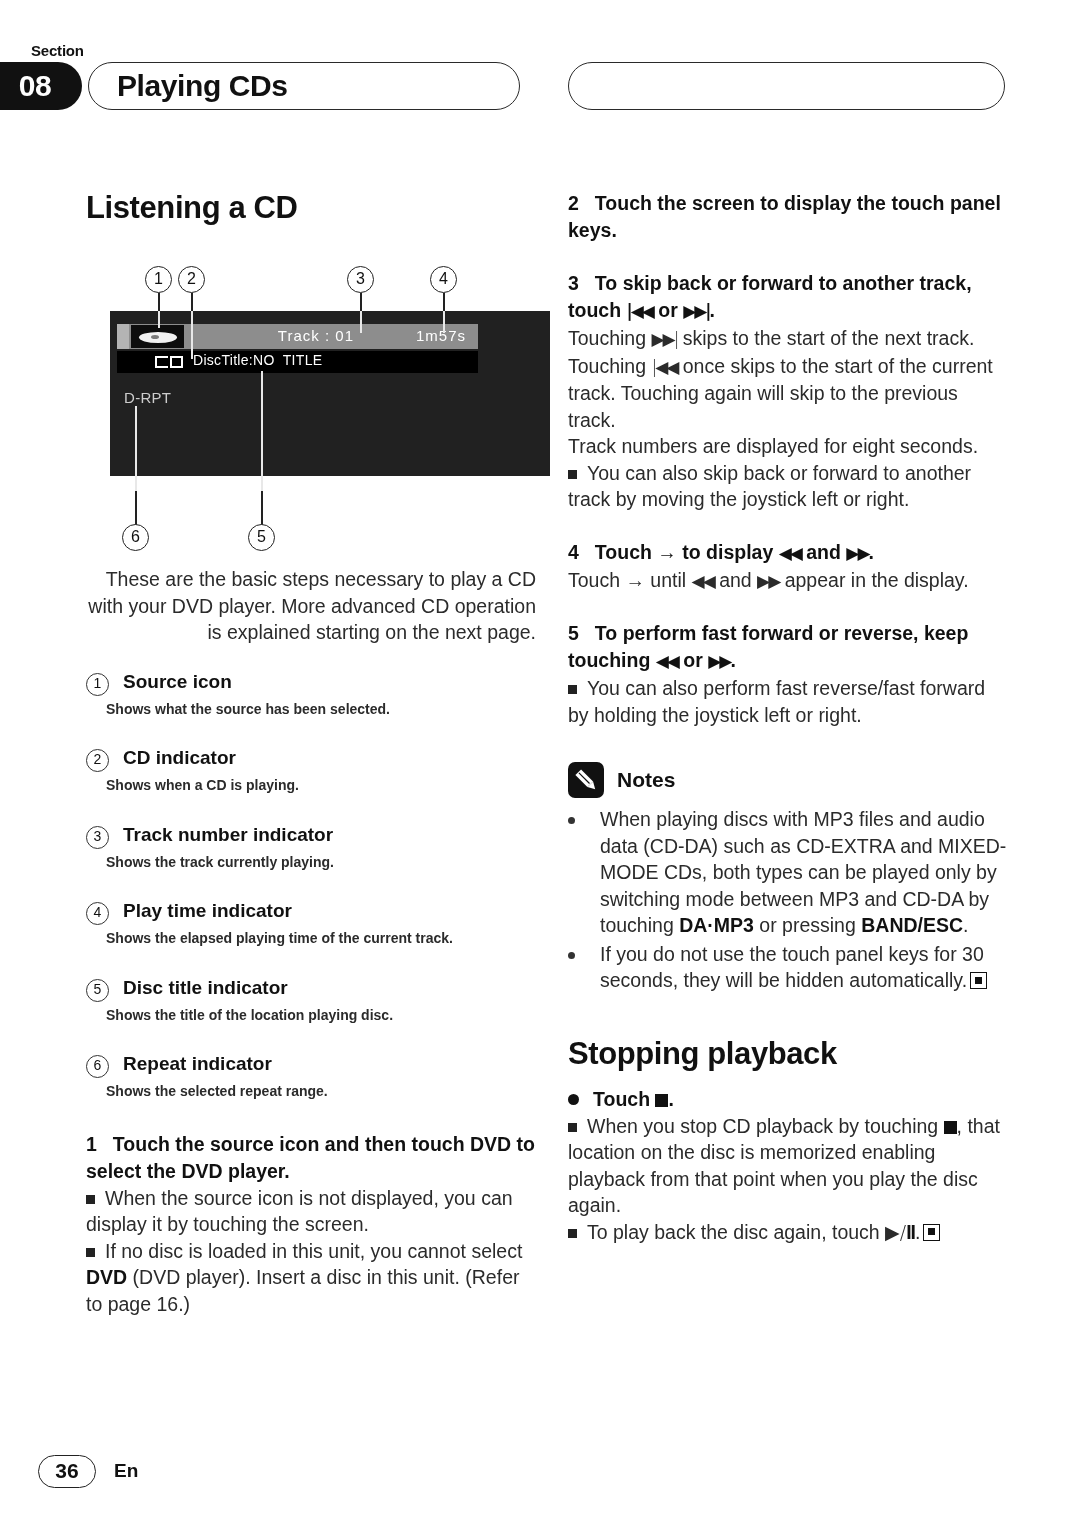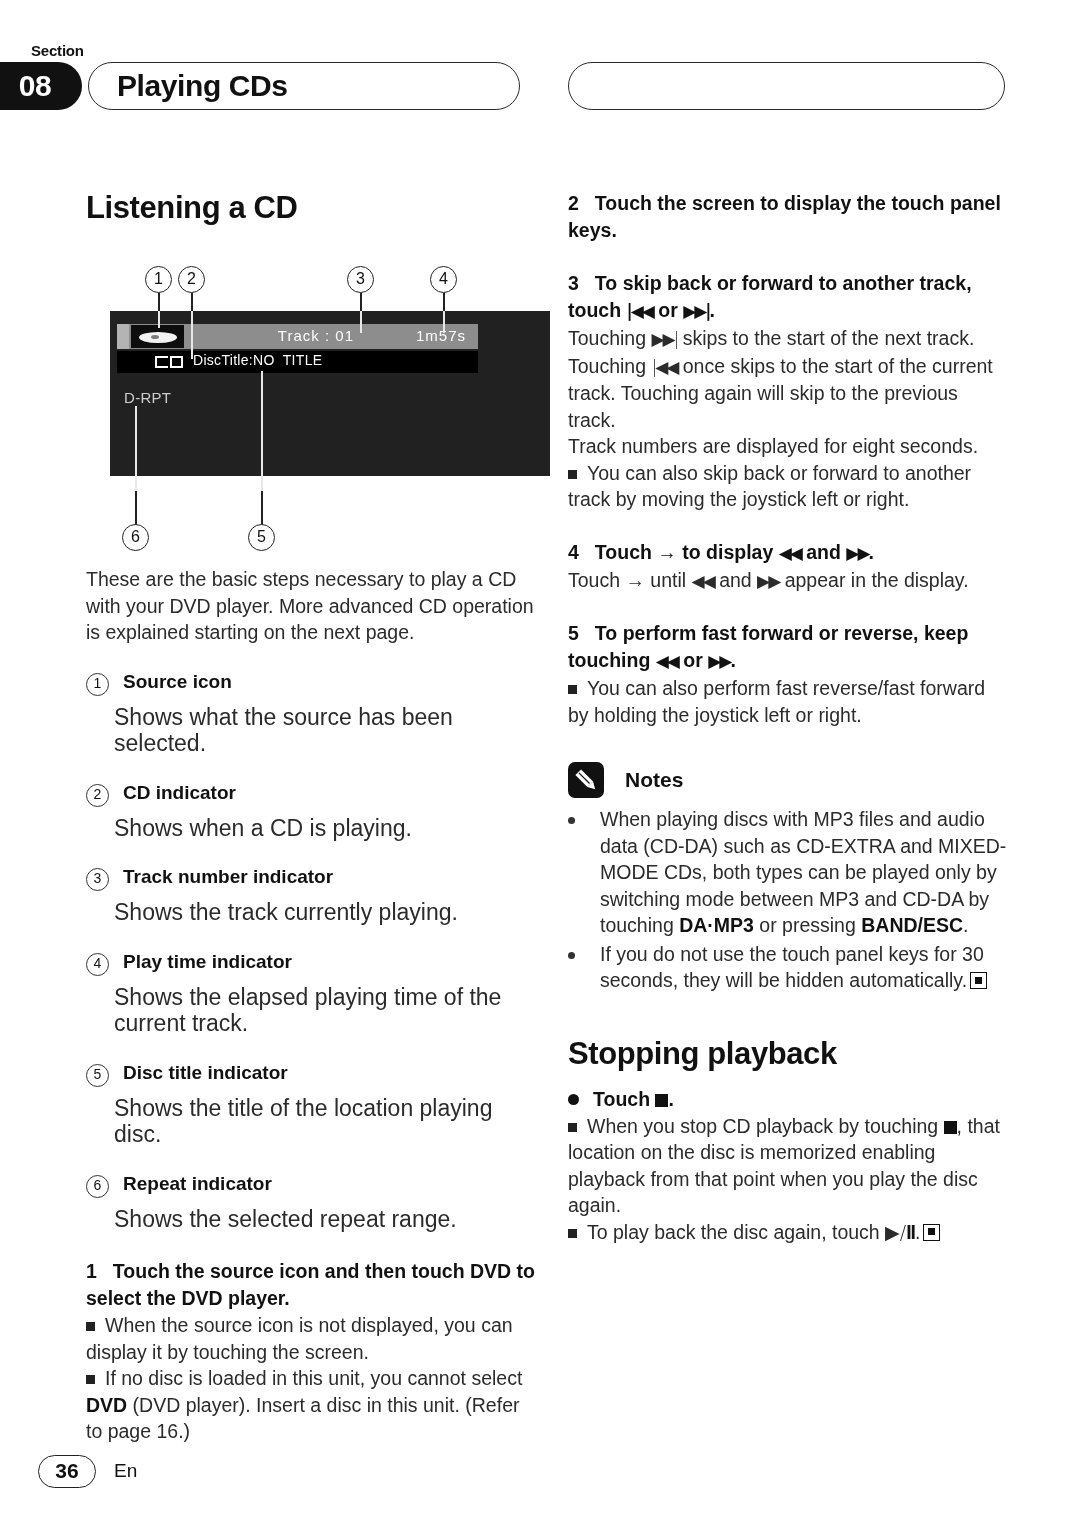--- a/index.html
+++ b/index.html
@@ -226,21 +226,21 @@
   }
 
   
   p.body {
     margin: 0;
     font-size: 19.5px;
     line-height: 26.5px;
     color: #2b2b2b;
     font-weight: 300;
   }
-  .intro { margin-top: 32px; }
+  .intro { margin-top: 32px; text-align: right; }
 
   .item { margin-top: 23px; }
   .item-head {
     font-size: 19px;
     font-weight: bold;
     color: #111;
     line-height: 26px;
     display: flex;
     align-items: baseline;
   }
@@ -251,26 +251,26 @@
     border-radius: 50%;
     font-size: 14px;
     line-height: 19px;
     text-align: center;
     font-weight: normal;
     margin-right: 14px;
     flex: none;
     color: #111;
   }
   .item-desc {
-    margin: 8px;
+    margin: 0;
     padding-left: 20px;
-    font-size: 23px;
+    font-size: 14px;
     line-height: 26.5px;
     color: #2b2b2b;
-    font-weight: 400;
+    font-weight: 700;
   }
 
   .step {
     margin-top: 26px;
   }
   .step-head {
     font-size: 19.5px;
     font-weight: bold;
     color: #111;
     line-height: 27px;
@@ -353,21 +353,20 @@
     background: #111;
     border-radius: 7px;
     position: relative;
     flex: none;
     margin-right: 13px;
   }
   .notes-label {
     font-size: 21px;
     font-weight: bold;
     color: #111;
-    margin-left: 8px;
   }
   .note-list { margin-top: 8px; }
   .note-row {
     display: flex;
     font-size: 19.5px;
     line-height: 26.5px;
     color: #2b2b2b;
     font-weight: 300;
     margin-top: 2px;
   }
@@ -398,21 +397,21 @@
     text-align: center;
     line-height: 30px;
     font-size: 21px;
     font-weight: bold;
     color: #111;
   }
   .lang {
     position: absolute;
     left: 76px; top: 5px;
     font-size: 19px;
-    font-weight: normal;
+    font-weight: bold;
     color: #111;
   }
 </style>
 </head>
 <body>
 
 <div class="header">
   <div class="section-label">Section</div>
   <div class="section-tab">
     <div class="section-num">08</div>

